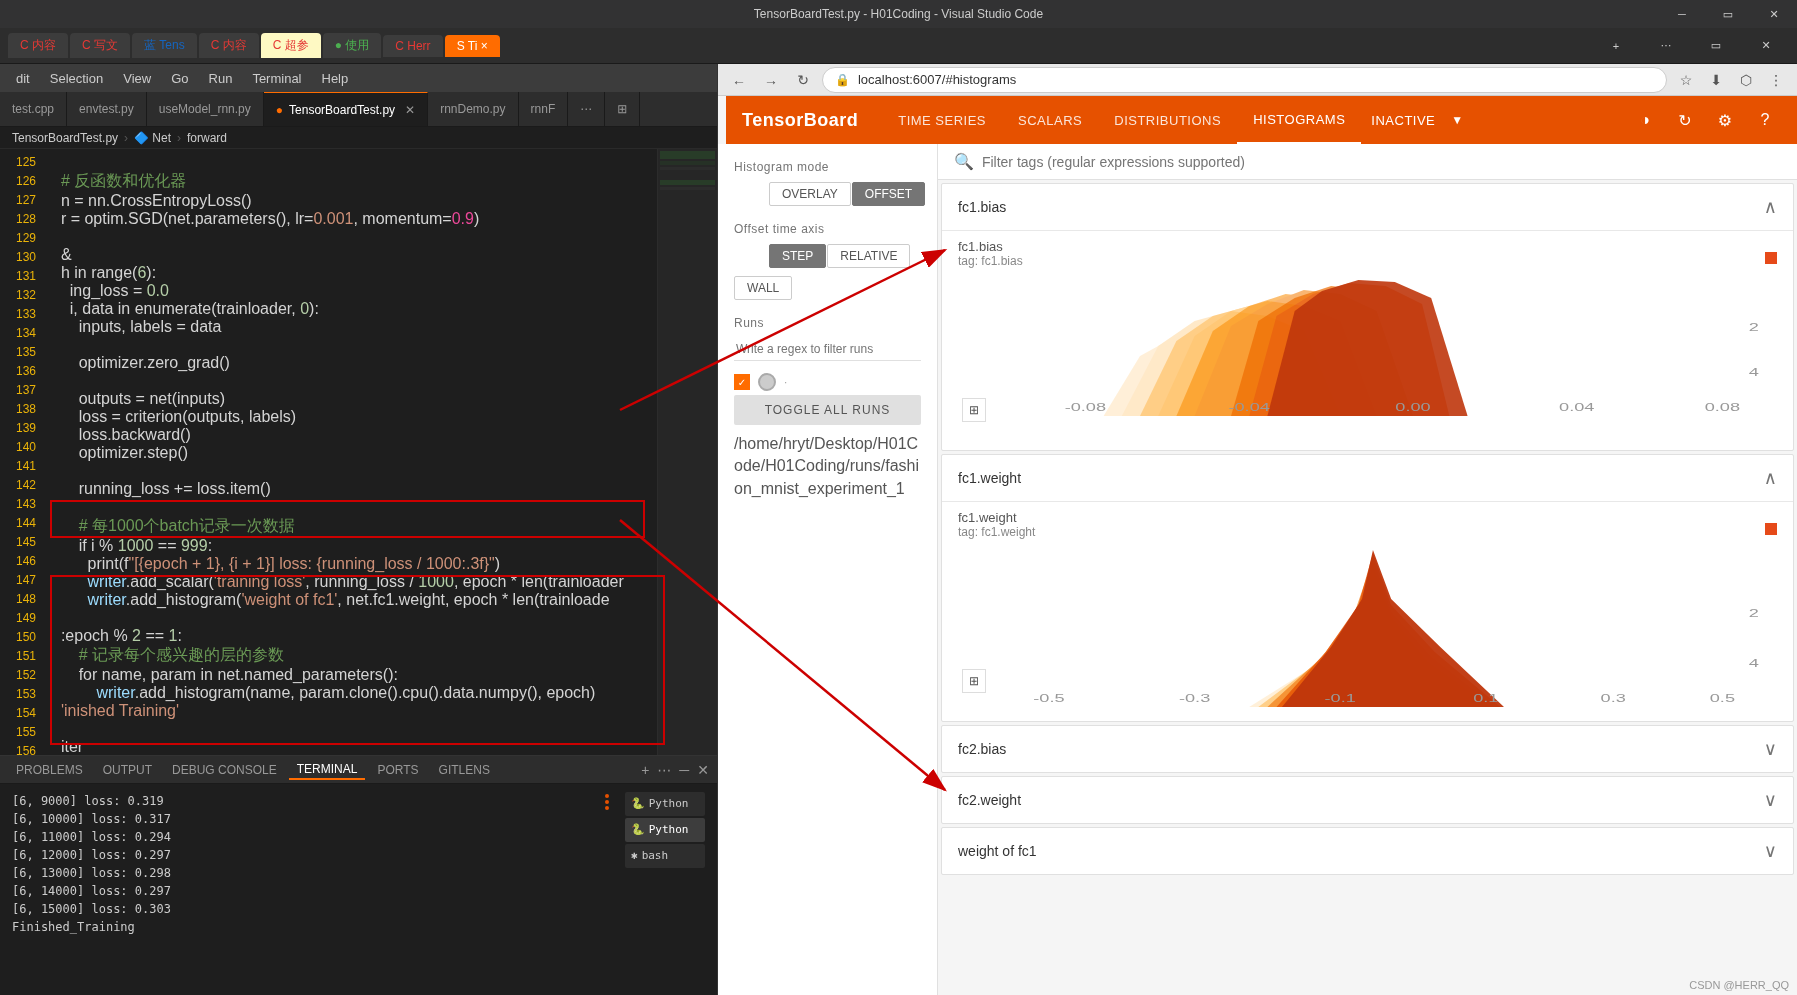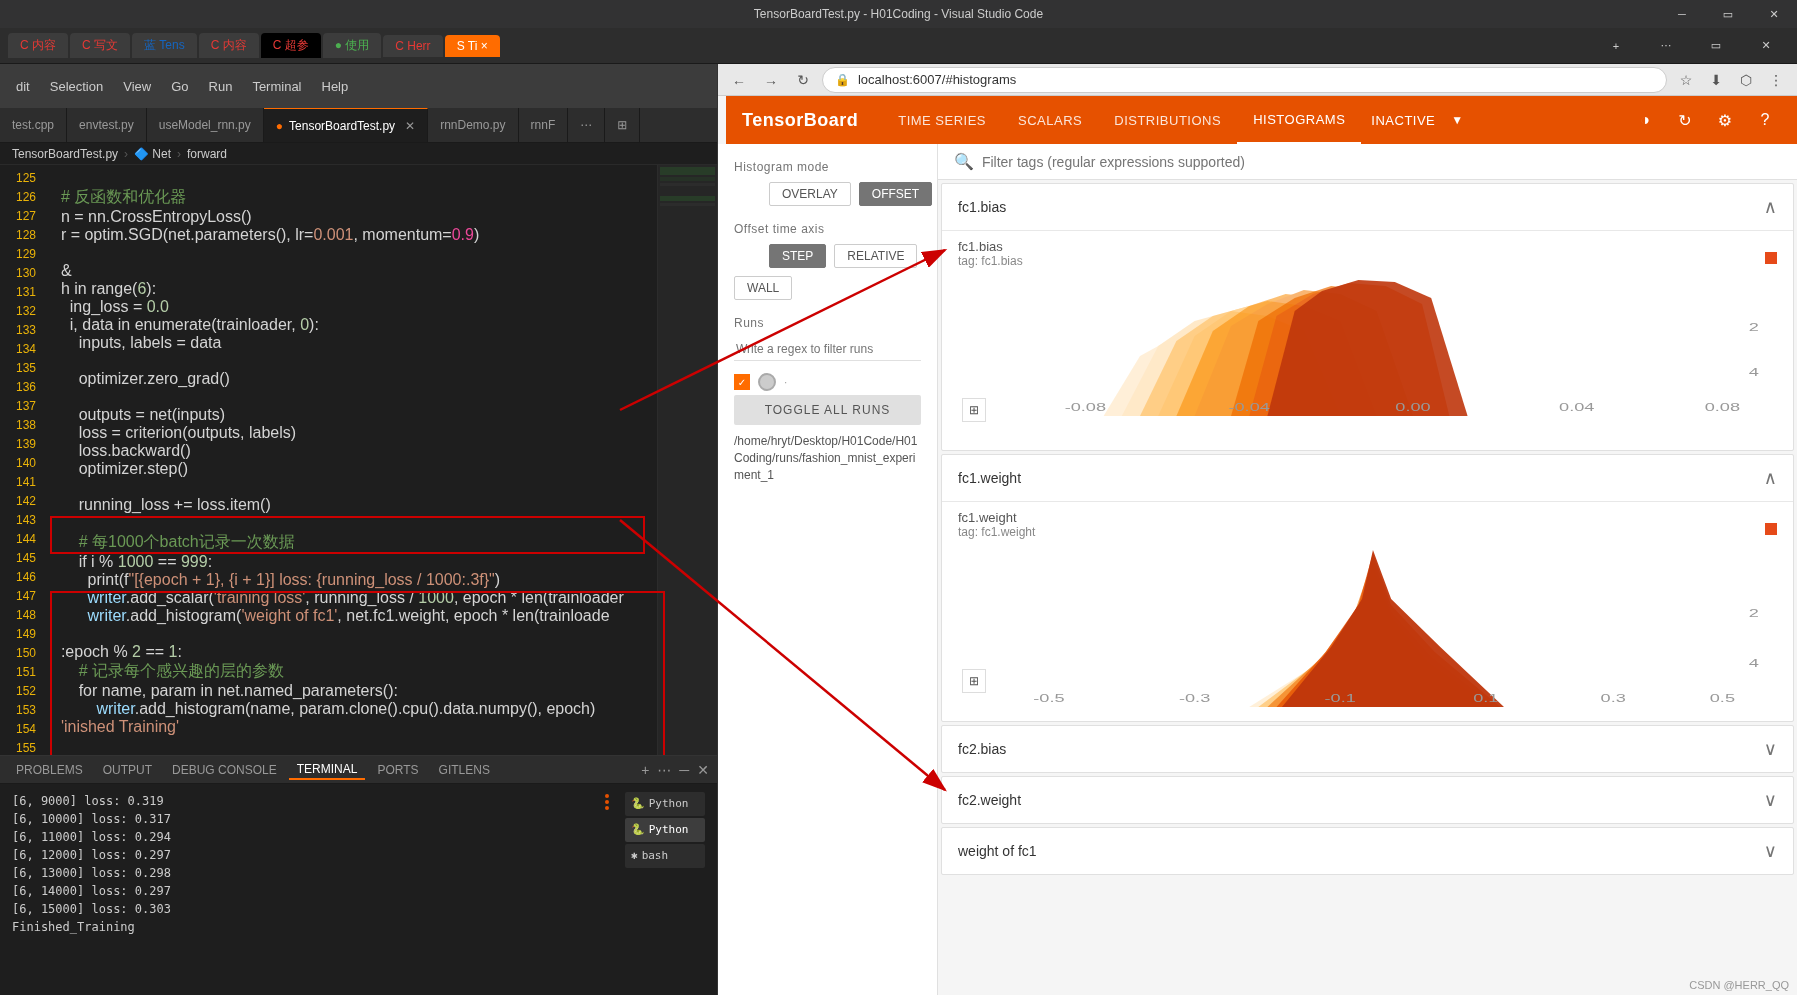--- a/index.html
+++ b/index.html
@@ -70,21 +70,21 @@
       align-items: center;
       justify-content: center;
       font-size: 11px;
       color: #ccc;
       cursor: pointer;
     }
 
     
     .menubar {
       background: #3c3c3c;
-      height: 44px;
+      height: 28px;
       display: flex;
       align-items: center;
       padding: 0 8px;
       gap: 4px;
     }
     .menubar-item {
       color: #ccc;
       padding: 2px 8px;
       font-size: 13px;
       cursor: pointer;
@@ -341,21 +341,21 @@
     }
     .tb-section-title {
       font-size: 12px;
       color: #757575;
       font-weight: 500;
       letter-spacing: 0.5px;
       margin-bottom: 8px;
     }
     .tb-toggle-group {
       display: flex;
-      gap: 8px;
+      gap: 1px;
       padding-left: 35px;
     }
     .tb-toggle-btn {
       padding: 4px 12px;
       font-size: 12px;
       border: 1px solid #ccc;
       border-radius: 2px;
       cursor: pointer;
       background: white;
       color: #555;
@@ -408,21 +408,21 @@
       border: none;
       padding: 8px 16px;
       font-size: 12px;
       font-weight: 500;
       letter-spacing: 1px;
       cursor: pointer;
       width: 100%;
       border-radius: 2px;
     }
     .tb-run-path {
-      font-size: 12px;
+      font-size: 16px;
       color: #555;
       line-height: 1.4;
       word-break: break-all;
     }
 
     
     .tb-content {
       flex: 1;
       overflow-y: auto;
       background: #f5f5f5;
@@ -565,21 +565,21 @@
       <div class="titlebar-btn close">✕</div>
     </div>
   </div>
 
   <div class="browser-bar">
     <div class="browser-tabs">
       <div class="browser-tab" style="color:#e53935; background:#3c3c3c;">C 内容</div>
       <div class="browser-tab" style="color:#e53935; background:#3c3c3c;">C 写文</div>
       <div class="browser-tab" style="color:#1565c0; background:#3c3c3c;">蓝 Tens</div>
       <div class="browser-tab" style="color:#e53935; background:#3c3c3c;">C 内容</div>
-      <div class="browser-tab" style="color:#e53935; background:#000000;">C 超参</div>
+      <div class="browser-tab" style="color:#e53935; background:#fef9c3;">C 超参</div>
       <div class="browser-tab" style="color:#4caf50; background:#3c3c3c;">● 使用</div>
       <div class="browser-tab" style="color:#e53935; background:#3c3c3c;">C Herr</div>
       <div class="browser-tab active">S Ti ×</div>
     </div>
     <div class="browser-tab-controls">
       <div class="titlebar-btn">+</div>
       <div class="titlebar-btn">⋯</div>
       <div class="titlebar-btn">▭</div>
       <div class="titlebar-btn close">✕</div>
     </div>

